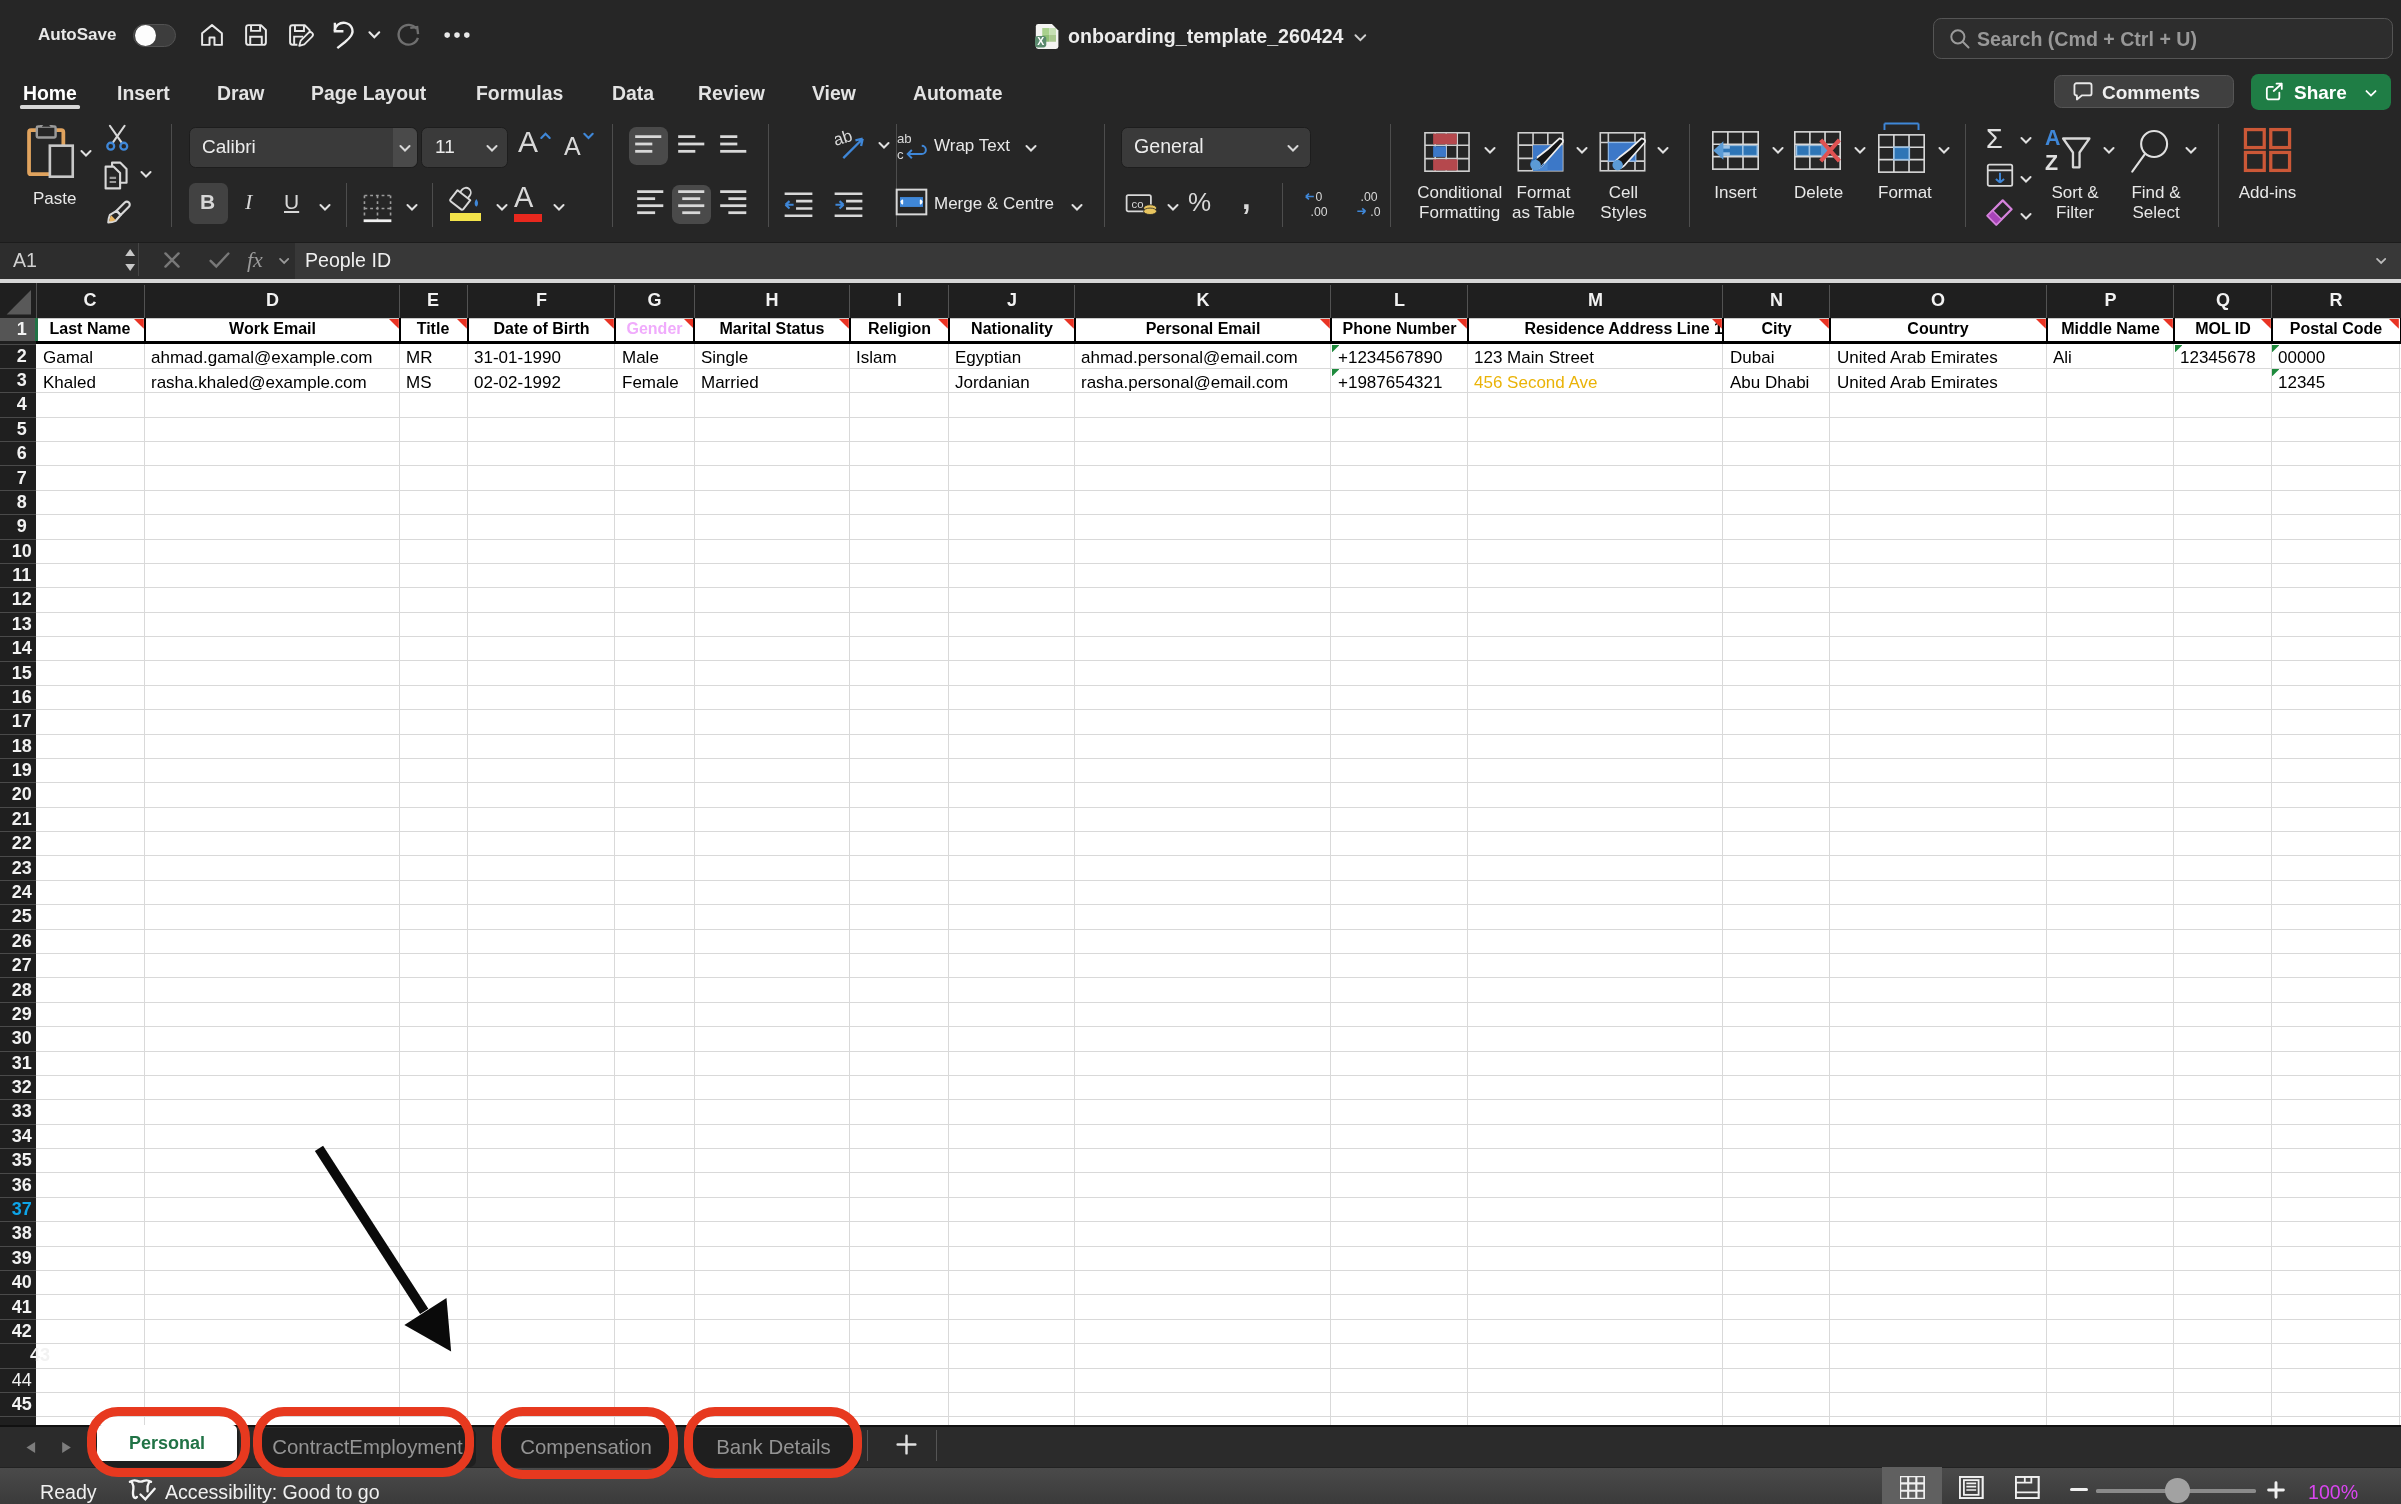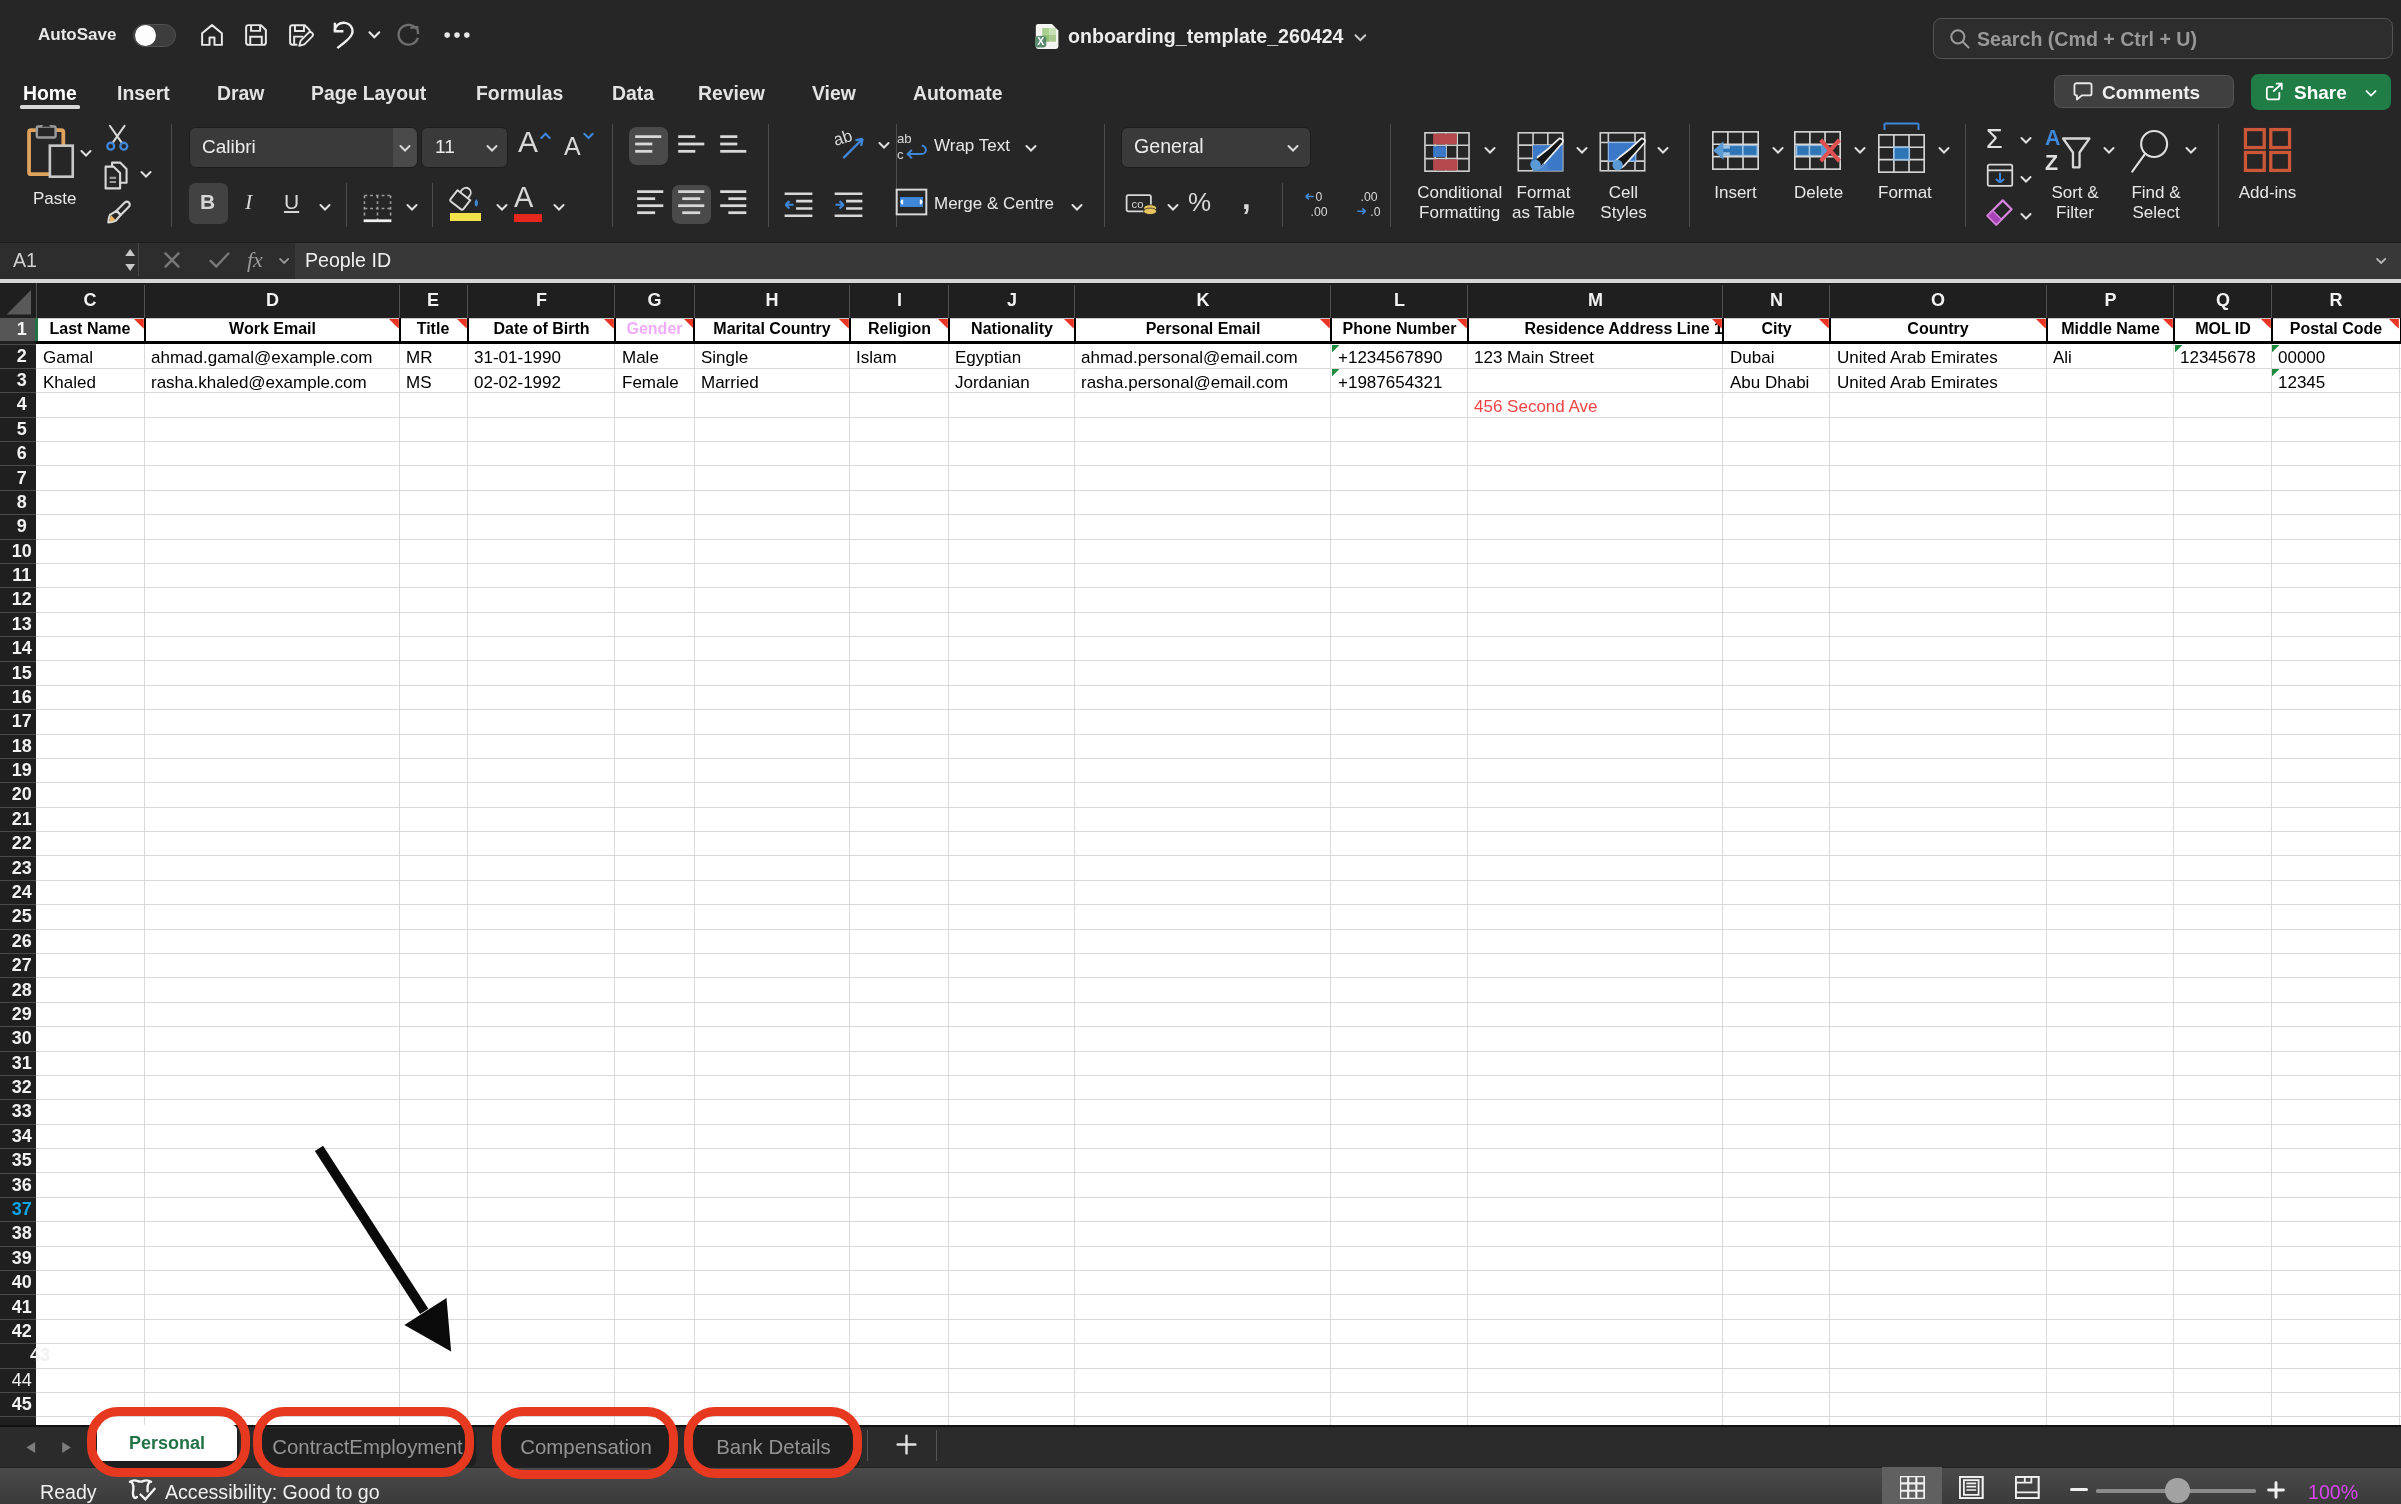--- a/index.html
+++ b/index.html
@@ -643,21 +643,21 @@
 <div class="abs" style="left:468px;top:320px;width:147px;text-align:center;font-size:16px;font-weight:700;color:#000;white-space:nowrap;">Date of Birth</div>
 <div class="abs" style="left:467px;top:318px;width:1.6px;height:23px;background:#000;"></div>
 <svg class="abs" style="left:604px;top:319px;" width="9.8" height="9.8" viewBox="0 0 12 12">
       <path d="M0 0 H12 V12 Z" fill="#e93323"></path>
     </svg>
 <div class="abs" style="left:615px;top:320px;width:79px;text-align:center;font-size:16px;font-weight:700;color:#f0abfc;white-space:nowrap;">Gender</div>
 <div class="abs" style="left:614px;top:318px;width:1.6px;height:23px;background:#000;"></div>
 <svg class="abs" style="left:684px;top:319px;" width="9.8" height="9.8" viewBox="0 0 12 12">
       <path d="M0 0 H12 V12 Z" fill="#e93323"></path>
     </svg>
-<div class="abs" style="left:694px;top:320px;width:156px;text-align:center;font-size:16px;font-weight:700;color:#000;white-space:nowrap;">Marital Country</div>
+<div class="abs" style="left:694px;top:320px;width:156px;text-align:center;font-size:16px;font-weight:700;color:#000;white-space:nowrap;">Marital Status</div>
 <div class="abs" style="left:693px;top:318px;width:1.6px;height:23px;background:#000;"></div>
 <svg class="abs" style="left:839px;top:319px;" width="9.8" height="9.8" viewBox="0 0 12 12">
       <path d="M0 0 H12 V12 Z" fill="#e93323"></path>
     </svg>
 <div class="abs" style="left:850px;top:320px;width:99px;text-align:center;font-size:16px;font-weight:700;color:#000;white-space:nowrap;">Religion</div>
 <div class="abs" style="left:849px;top:318px;width:1.6px;height:23px;background:#000;"></div>
 <svg class="abs" style="left:938px;top:319px;" width="9.8" height="9.8" viewBox="0 0 12 12">
       <path d="M0 0 H12 V12 Z" fill="#e93323"></path>
     </svg>
 <div class="abs" style="left:949px;top:320px;width:126px;text-align:center;font-size:16px;font-weight:700;color:#000;white-space:nowrap;">Nationality</div>
@@ -734,21 +734,21 @@
     </svg>
 <div class="abs" style="left:43px;top:373px;font-size:17px;color:#000;white-space:nowrap;">Khaled</div>
     <div class="abs" style="left:151px;top:373px;font-size:17px;color:#000;white-space:nowrap;">rasha.khaled@example.com</div>
     <div class="abs" style="left:406px;top:373px;font-size:17px;color:#000;white-space:nowrap;">MS</div>
     <div class="abs" style="left:474px;top:373px;font-size:17px;color:#000;white-space:nowrap;">02-02-1992</div>
     <div class="abs" style="left:622px;top:373px;font-size:17px;color:#000;white-space:nowrap;">Female</div>
     <div class="abs" style="left:701px;top:373px;font-size:17px;color:#000;white-space:nowrap;">Married</div>
     <div class="abs" style="left:955px;top:373px;font-size:17px;color:#000;white-space:nowrap;">Jordanian</div>
     <div class="abs" style="left:1081px;top:373px;font-size:17px;color:#000;white-space:nowrap;">rasha.personal@email.com</div>
     <div class="abs" style="left:1338px;top:373px;font-size:17px;color:#000;white-space:nowrap;">+1987654321</div>
-    <div class="abs" style="left:1474px;top:373px;font-size:17px;color:#ef4444;white-space:nowrap;margin-top:24px;">456 Second Ave</div>
+    <div class="abs" style="left:1474px;top:373px;font-size:17px;color:#eab308;white-space:nowrap;">456 Second Ave</div>
     <div class="abs" style="left:1730px;top:373px;font-size:17px;color:#000;white-space:nowrap;">Abu Dhabi</div>
     <div class="abs" style="left:1837px;top:373px;font-size:17px;color:#000;white-space:nowrap;">United Arab Emirates</div>
     <div class="abs" style="left:2278px;top:373px;font-size:17px;color:#000;white-space:nowrap;">12345</div>
     <svg class="abs" style="left:1332px;top:369px;" width="7.4" height="7.4" viewBox="0 0 9 9">
       <path d="M0 0 H9 L0 9 Z" fill="#1e8a3c"></path>
     </svg>
     <svg class="abs" style="left:2272px;top:369px;" width="7.4" height="7.4" viewBox="0 0 9 9">
       <path d="M0 0 H9 L0 9 Z" fill="#1e8a3c"></path>
     </svg>
 </div>

